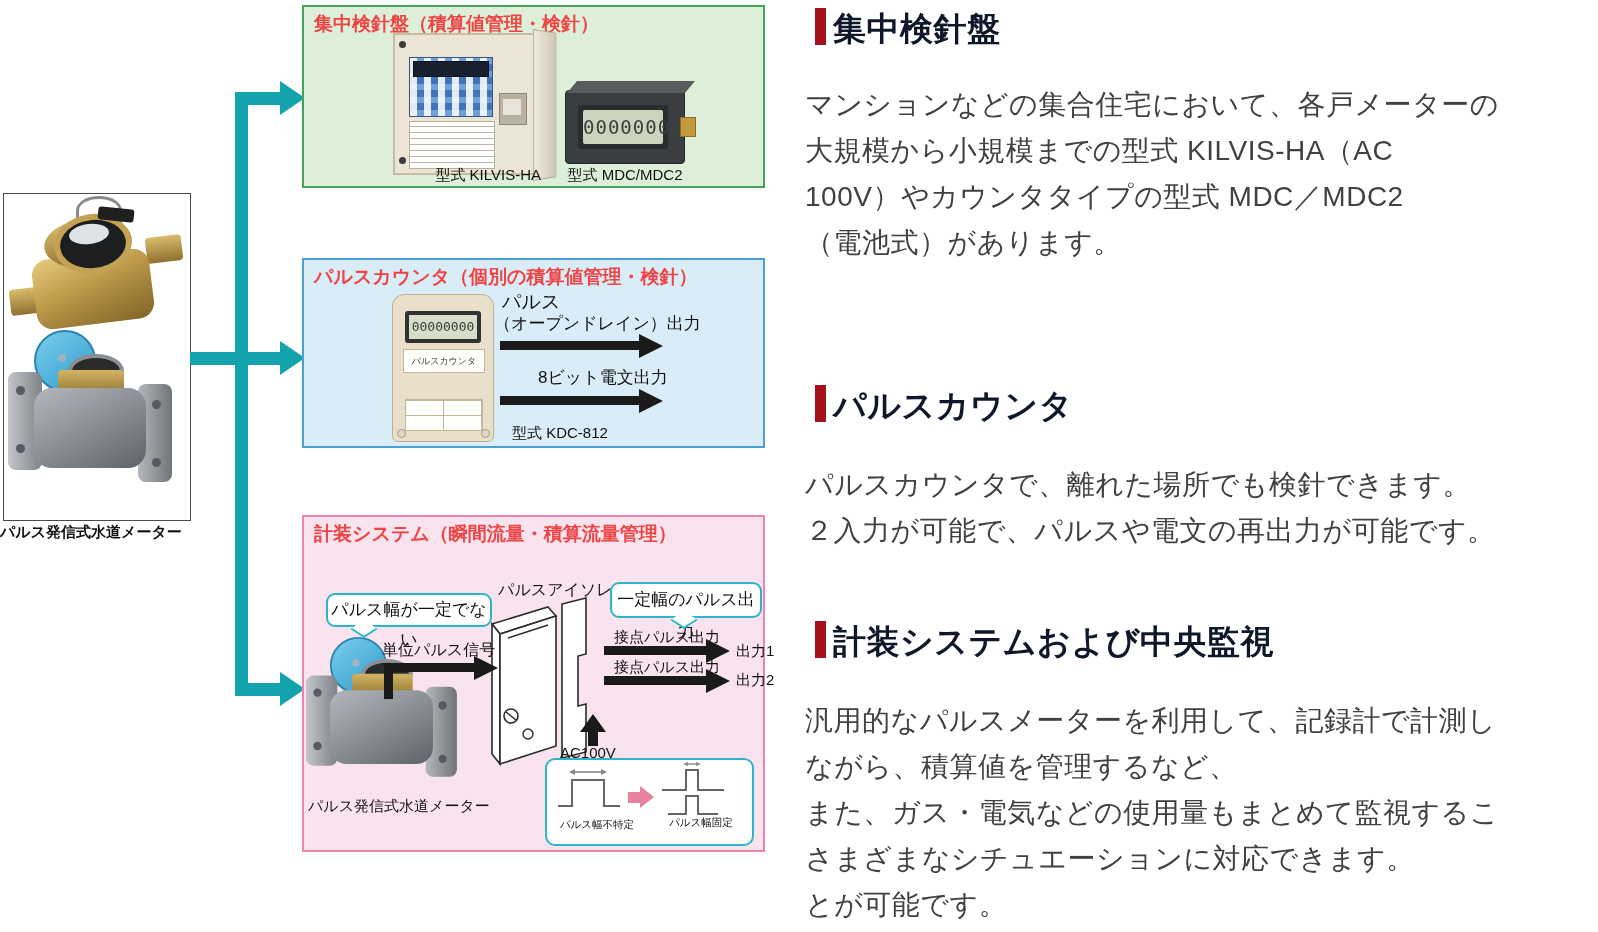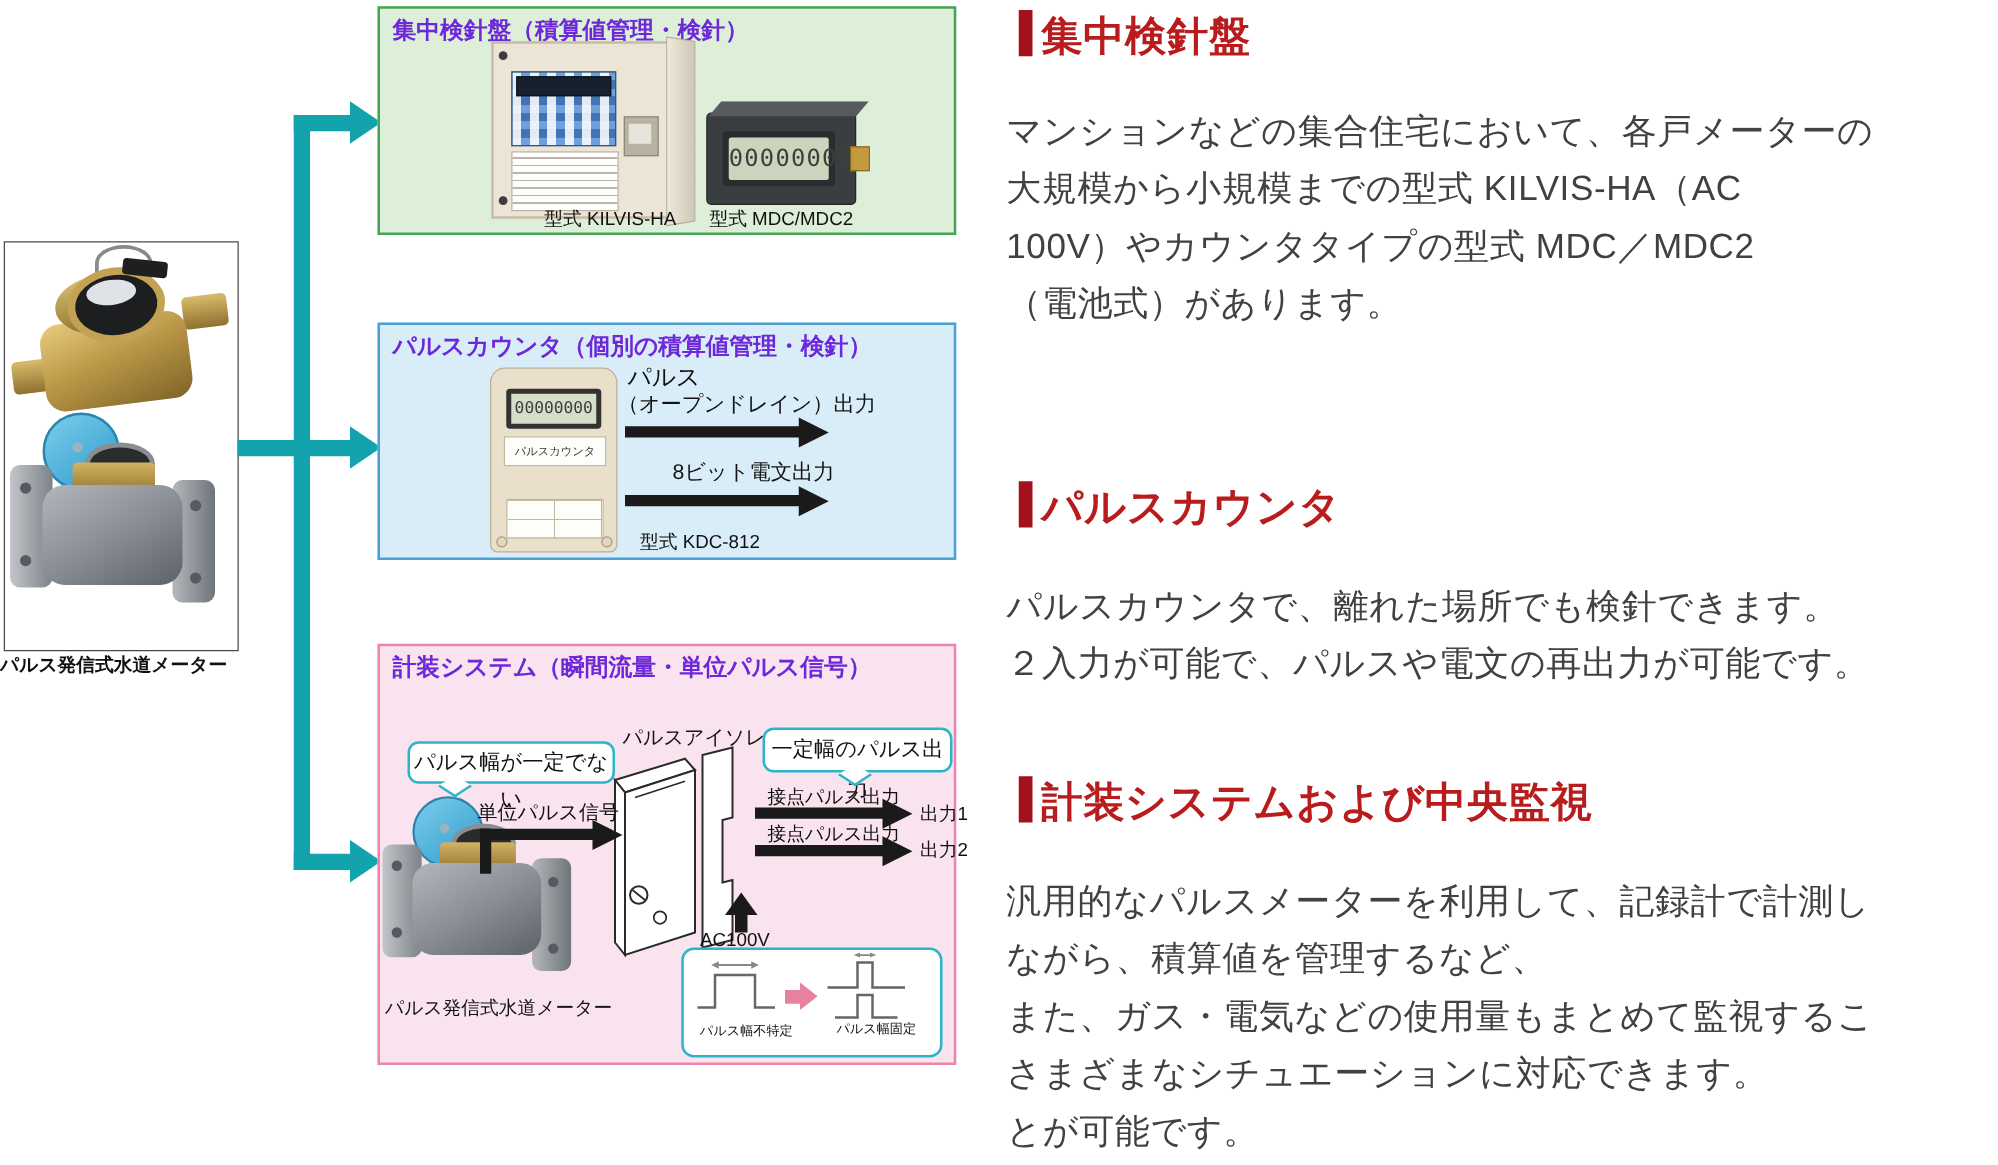--- a/index.html
+++ b/index.html
@@ -49,21 +49,21 @@
   
   .teal{background:#12a3ac;}
   .teal-head{width:0;height:0;border-top:17px solid transparent;border-bottom:17px solid transparent;
     border-left:25px solid #12a3ac;}
 
   
   .dbox{box-sizing:border-box;}
   .box-green{left:302px;top:5px;width:463px;height:183px;background:#ddefd8;border:2px solid #43a557;}
   .box-blue{left:302px;top:258px;width:463px;height:190px;background:#d9edf8;border:2px solid #4aa0d2;}
   .box-pink{left:302px;top:515px;width:463px;height:337px;background:#f9e3ee;border:2px solid #ee84ab;}
-  .dtitle{font-size:19px;font-weight:700;color:#6d28d9;}
+  .dtitle{font-size:19px;font-weight:700;color:#ef4444;}
   .dcap{font-size:15px;color:#111;}
   .dlabel{font-size:16px;color:#111;}
 
   
   .kilvis{left:393px;top:33px;width:142px;height:138px;background:#ece4d4;border:2px solid #c6bca6;}
   .kilvis .panel{left:14px;top:22px;width:82px;height:58px;background:#6fa0d8;border:1px solid #35567e;
     background-image:
       repeating-linear-gradient(90deg,rgba(255,255,255,.85) 0 7px,rgba(0,0,0,0) 7px 14px),
       repeating-linear-gradient(0deg,rgba(0,0,0,0) 0 6px,rgba(60,110,180,.9) 6px 13px);
     background-size:100% 100%;}
@@ -113,21 +113,21 @@
 
   
   .wavepanel{left:545px;top:758px;width:205px;height:84px;background:#fff;border:2px solid #2cb4c8;border-radius:10px;}
   .wflabel{font-size:10.5px;color:#111;text-align:center;width:90px;}
   .pink-arrow-rect{left:628px;top:792px;width:12px;height:11px;background:#e8819d;}
   .pink-arrow-head{left:640px;top:786px;width:0;height:0;border-top:11px solid transparent;
     border-bottom:11px solid transparent;border-left:14px solid #e8819d;}
 
   
   .redbar{width:11px;height:37px;background:#a5121d;}
-  .h2{font-size:33px;font-weight:700;color:#b91c1c;letter-spacing:0.5px;}
+  .h2{font-size:33px;font-weight:700;color:#0f172a;letter-spacing:0.5px;}
   .para{font-size:28px;line-height:46px;color:#414141;letter-spacing:0.5px;}
   .para span{display:block;}
 </style>
 </head>
 <body>
 
 <div id="canvas">
 
   <div class="abs src-box"></div>
   <div class="abs brass">
@@ -204,21 +204,21 @@
   <div class="abs bar-black" style="left:500px;top:341px;width:140px;height:9px;"></div>
   <div class="abs bhead-right" style="left:639px;top:334px;"></div>
 
   <div class="abs dlabel" style="left:538px;top:366px;font-size:17px;text-align:center;">8ビット電文出力</div>
   <div class="abs bar-black" style="left:500px;top:396px;width:140px;height:9px;"></div>
   <div class="abs bhead-right" style="left:639px;top:389px;"></div>
 
   <div class="abs dcap" style="left:512px;top:424px;">型式 KDC-812</div>
 
   <div class="abs dbox box-pink"></div>
-  <div class="abs dtitle" style="left:314px;top:521px;">計装システム（瞬間流量・単位パルス信号）</div>
+  <div class="abs dtitle" style="left:314px;top:521px;">計装システム（瞬間流量・積算流量管理）</div>
 
   <div class="abs fmeter" style="left:306px;top:648px;transform:scale(0.92);transform-origin:top left;">
     <div class="abs chain"></div>
     <div class="abs cap"></div>
     <div class="abs capdot"></div>
     <div class="abs flangeL"></div>
     <div class="abs flangeR"></div>
     <div class="abs ring"></div>
     <div class="abs collar"></div>
     <div class="abs body"></div>

